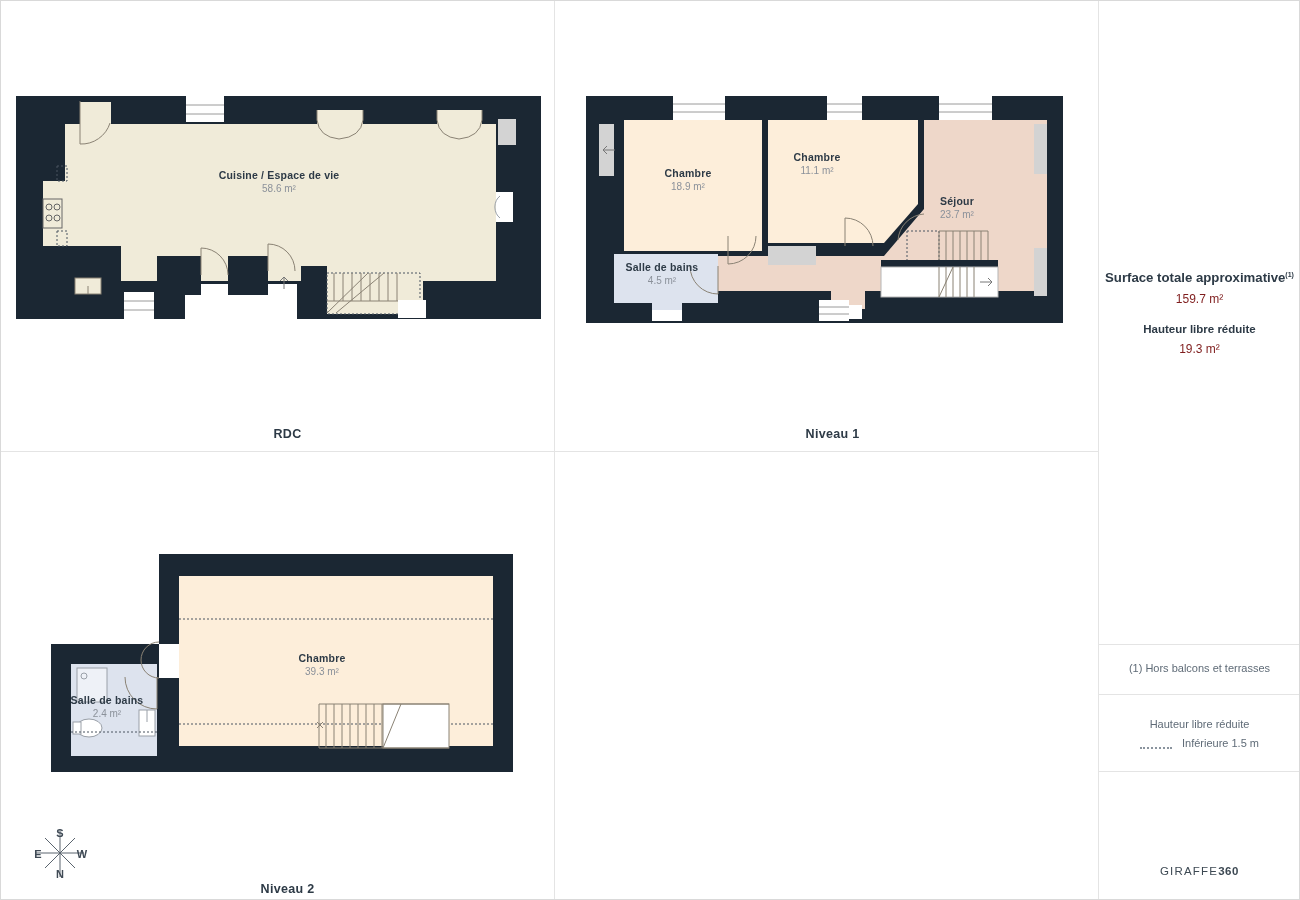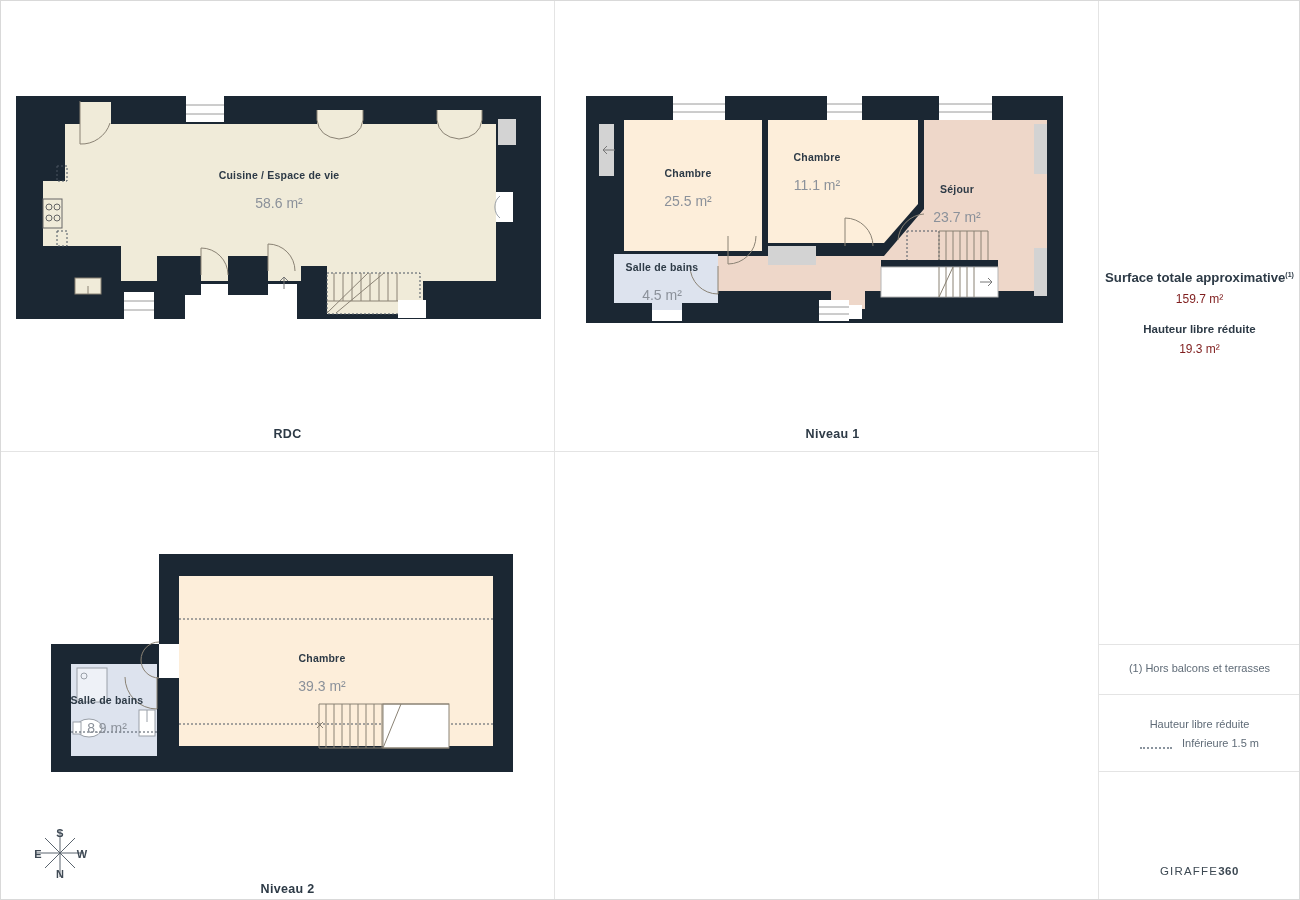--- a/index.html
+++ b/index.html
@@ -17,21 +17,21 @@
   .pink{fill:#eed7c9;}
   .blue{fill:#dde3ee;}
   .gray{fill:#d3d3d3;}
   .white{fill:#ffffff;}
   .ln{stroke:#8a8274;stroke-width:1;fill:none;}
   .lngray{stroke:#9aa0a8;stroke-width:1;fill:none;}
   .mull{stroke:#9a9a9a;stroke-width:1;}
   .dash{stroke:#4a5560;stroke-width:1;fill:none;stroke-dasharray:2,2;}
   .room-label{position:absolute;transform:translateX(-50%);text-align:center;white-space:nowrap;z-index:5;}
   .room-name{font-size:10.5px;font-weight:bold;color:#2d3a46;letter-spacing:.2px;}
-  .room-area{font-size:14px;color:#8b919a;margin-top:14px;}
+  .room-area{font-size:10px;color:#8b919a;margin-top:2px;}
   .plan-title{position:absolute;transform:translateX(-50%);font-size:12.5px;font-weight:bold;color:#2d3a46;letter-spacing:.3px;z-index:5;padding-left:17px;}
   .sidebar-text{position:absolute;left:1098px;width:201px;text-align:center;}
   .sb-main{font-size:13.2px;font-weight:bold;color:#2d3a46;}
   .sb-main sup{font-size:7px;}
   .sb-value{font-size:12px;color:#7f1d1d;}
   .sb-sub{font-size:11.5px;font-weight:bold;color:#2d3a46;}
   .sb-gray{font-size:11px;color:#5f6b77;}
   .sb-divider{position:absolute;left:1097px;width:203px;height:1px;background:#e4e4e4;}
   .legend-row{display:flex;align-items:flex-end;justify-content:center;}
   .legend-dotted{display:inline-block;width:32px;border-top:2px dotted #8a949e;margin-right:10px;}
@@ -306,41 +306,41 @@
   <div class="compass-letter" style="left:59px;top:873px;">N</div>
   <div class="compass-letter" style="left:37px;top:853px;">E</div>
   <div class="compass-letter" style="left:81px;top:853px;">W</div>
 
   <div class="room-label" style="left:278px;top:168px;text-align:center;">
     <div class="room-name">Cuisine / Espace de vie</div>
     <div class="room-area">58.6 m²</div>
   </div>
   <div class="room-label" style="left:687px;top:166px;">
     <div class="room-name">Chambre</div>
-    <div class="room-area">25.5 m²</div>
+    <div class="room-area">18.9 m²</div>
   </div>
   <div class="room-label" style="left:816px;top:150px;">
     <div class="room-name">Chambre</div>
     <div class="room-area">11.1 m²</div>
   </div>
-  <div class="room-label" style="left:956px;top:182px;">
+  <div class="room-label" style="left:956px;top:194px;">
     <div class="room-name">Séjour</div>
     <div class="room-area">23.7 m²</div>
   </div>
   <div class="room-label" style="left:661px;top:260px;">
     <div class="room-name">Salle de bains</div>
     <div class="room-area">4.5 m²</div>
   </div>
   <div class="room-label" style="left:321px;top:651px;">
     <div class="room-name">Chambre</div>
     <div class="room-area">39.3 m²</div>
   </div>
   <div class="room-label" style="left:106px;top:693px;">
     <div class="room-name">Salle de bains</div>
-    <div class="room-area">8.9 m²</div>
+    <div class="room-area">2.4 m²</div>
   </div>
 
   <div class="plan-title" style="left:278px;top:426px;">RDC</div>
   <div class="plan-title" style="left:823px;top:426px;">Niveau 1</div>
   <div class="plan-title" style="left:278px;top:881px;">Niveau 2</div>
 
   <div class="sidebar-text sb-main" style="top:269px;">
     <span>Surface totale approximative</span><sup>(1)</sup>
   </div>
   <div class="sidebar-text sb-value" style="top:291px;">159.7 m²</div>

